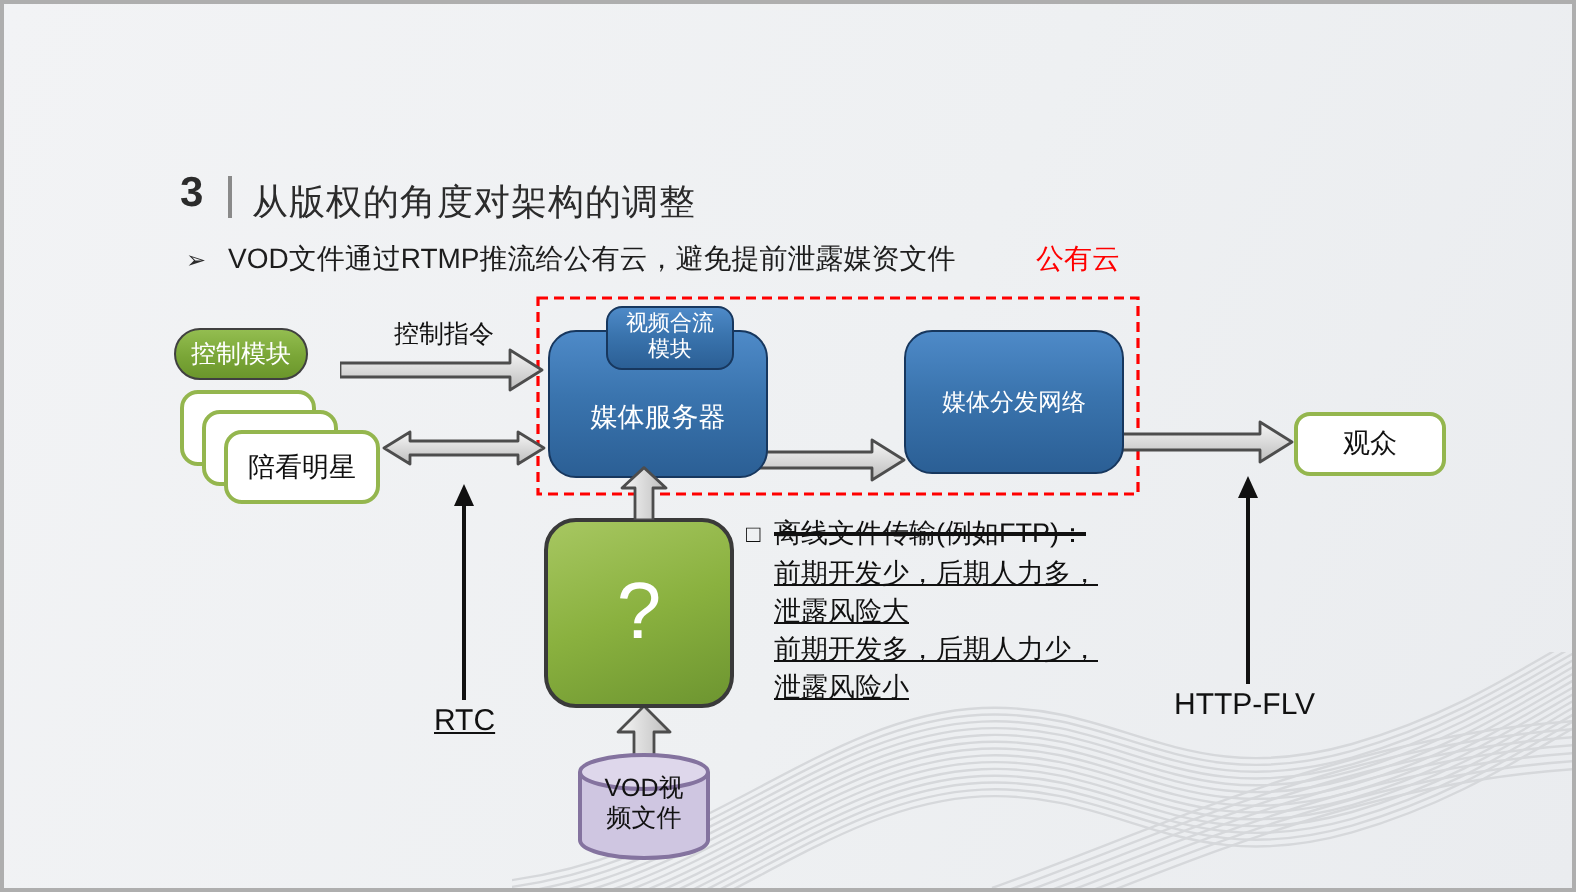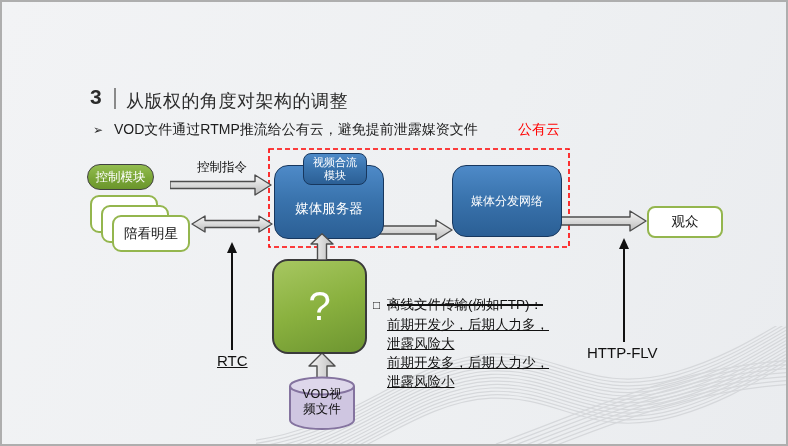--- a/index.html
+++ b/index.html
@@ -97,21 +97,21 @@
   .arrow-up-small{ left:308px; top:231px; z-index:4; }
   .arrow-up-cyl{ left:306px; top:350px; z-index:2; }
 
   
   .rtc-arrow{ left:223px; top:240px; z-index:2; }
   .rtc-label{ left:215px; top:350px; font-size:15px; color:#111;text-decoration:underline; }
   .httpflv-arrow{ left:615px; top:236px; z-index:2; }
   .httpflv-label{ left:585px; top:342px; font-size:15px; color:#111; }
 
   
-  .notes{ left:371px; top:255px; z-index:3; font-size:13.5px; line-height:19px; color:#111;margin-top:38px; }
+  .notes{ left:371px; top:255px; z-index:3; font-size:13.5px; line-height:19px; color:#111; }
   .notes .row{ white-space:nowrap; }
   .notes .cont{ padding-left:14px;text-decoration:underline; }
   .strike{ text-decoration:line-through; text-decoration-thickness:1.5px; }
   .notes .marker{ display:inline-block; width:14px; font-size:12px; }
 
   .waves{ right:0; bottom:0; z-index:0; }
 </style>
 </head>
 <body>
 

